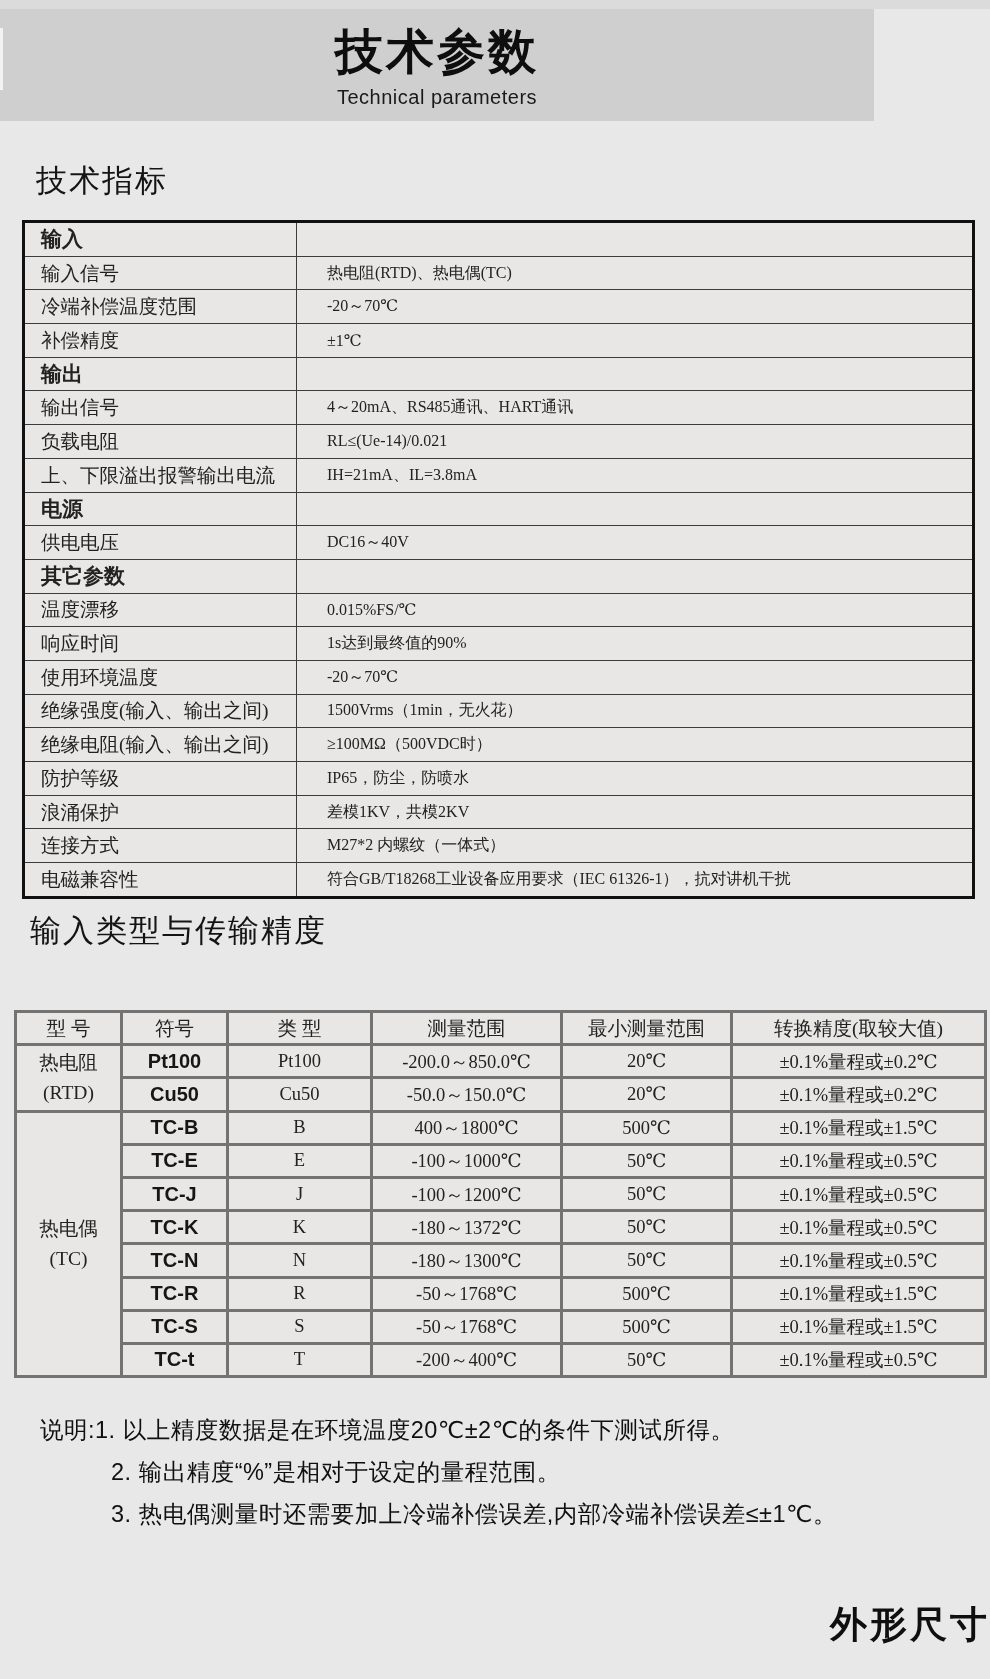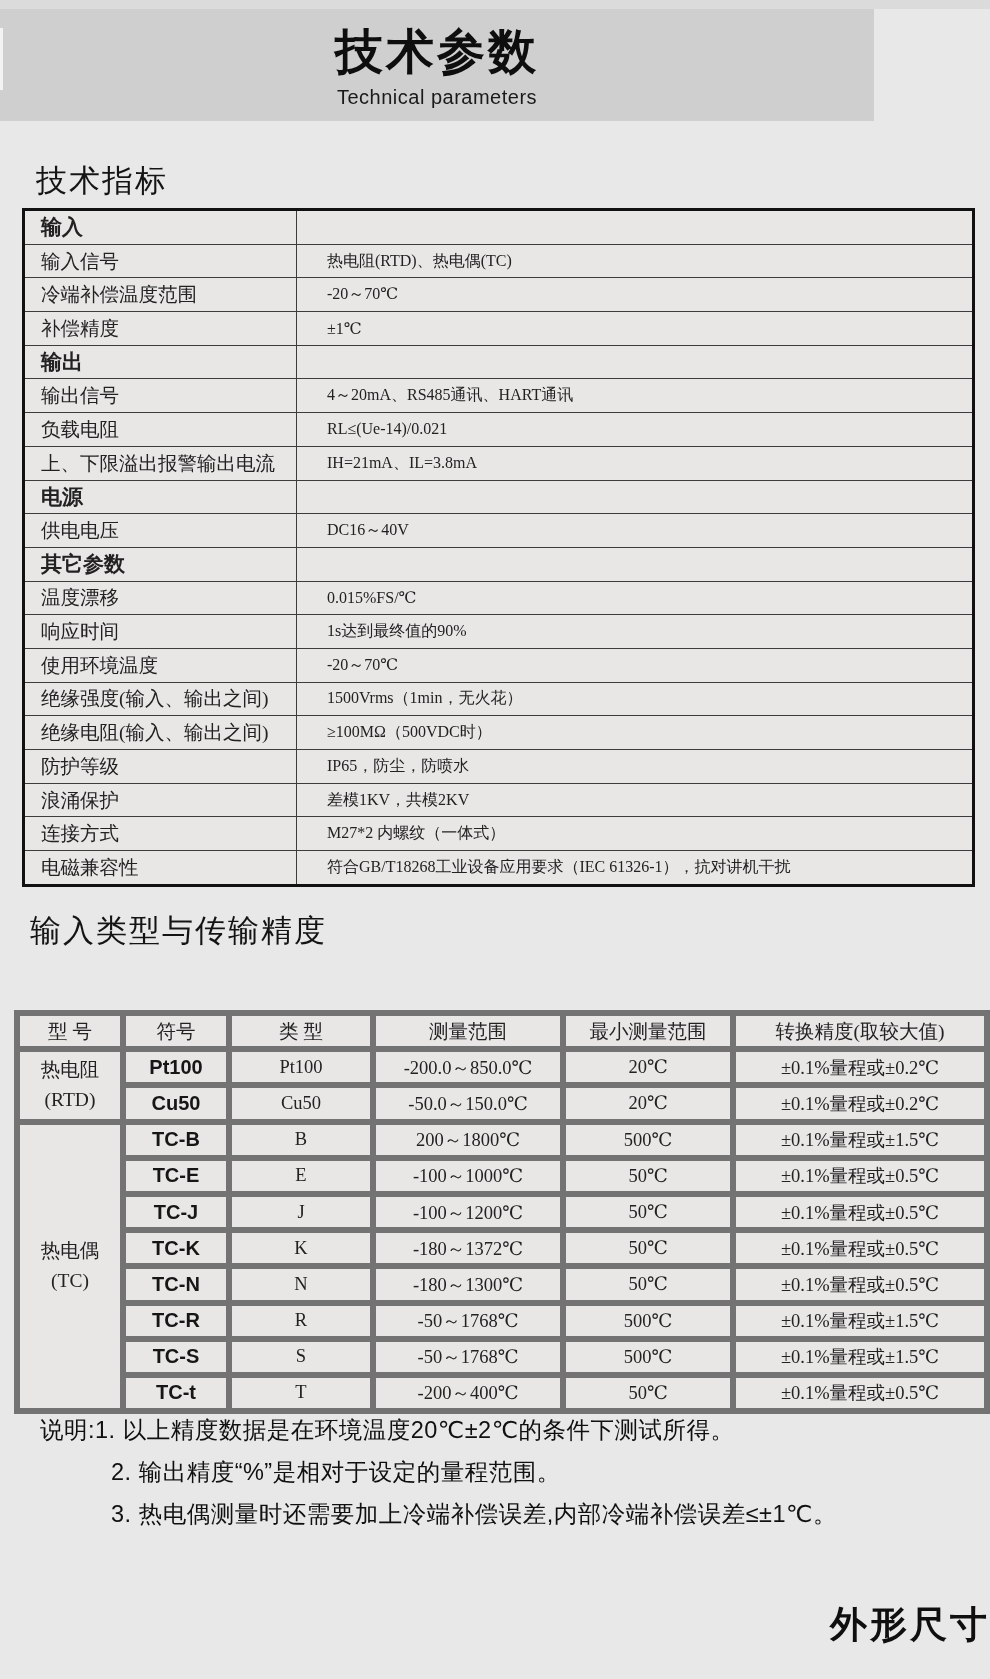--- a/index.html
+++ b/index.html
@@ -13,21 +13,21 @@
   .header-bar{position:absolute;left:0;top:9px;width:874px;height:112px;background:#d0cfcf;text-align:center;}
   .left-notch{position:absolute;left:0;top:28px;width:3px;height:62px;background:#f4f3f3;}
   .header-title{padding-top:11px;font-size:48px;font-weight:700;letter-spacing:3px;color:#0e0e0e;}
   .header-subtitle{margin-top:2px;font-size:20px;letter-spacing:0.5px;color:#1a1a1a;}
   .section-heading{position:absolute;font-size:31px;font-weight:500;letter-spacing:2px;color:#141414;}
   #heading-tech{left:36px;top:160px;}
   #heading-input{left:30px;top:910px;}
 
   
   .spec-table{
-    position:absolute;left:22px;top:208px;width:953px;
+    position:absolute;left:22px;top:220px;width:953px;
     border-collapse:collapse;table-layout:fixed;
     font-family:"Liberation Serif","DejaVu Serif",serif;
     font-size:19.5px;color:#222;
   }
   .spec-table td{
     border:1px solid #3c3c3c;height:32.7px;
     padding:0 4px 0 16px;background:#e8e7e6;overflow:hidden;white-space:nowrap;
   }
   .spec-table{border:3px solid #111;}
   .spec-table td.value{padding-left:30px;font-size:16px;}
@@ -35,21 +35,21 @@
 
   
   .acc-table{
     position:absolute;left:14px;top:1010px;width:970px;
     border-collapse:collapse;table-layout:fixed;
     font-family:"Liberation Serif","DejaVu Serif",serif;
     font-size:18.5px;color:#222;text-align:center;
   }
   .acc-table{border:2px solid #111;}
   .acc-table td,.acc-table th{
-    border:6px solid #737373;height:30.2px;padding:0 2px;
+    border:3px solid #737373;height:30.2px;padding:0 2px;
     background:#e8e7e6;font-weight:400;overflow:hidden;white-space:nowrap;
   }
   .acc-table th{font-size:19.5px;}
   .acc-table td.symbol{
     font-family:"Liberation Sans","DejaVu Sans",sans-serif;
     font-weight:700;font-size:20px;color:#161616;
   }
   .acc-table td.model-group{line-height:30px;font-size:19.5px;margin-left:24px;}
 
   .notes{position:absolute;left:40px;top:1418px;font-size:23.5px;color:#101010;letter-spacing:0.5px;}
@@ -203,21 +203,21 @@
           <td>20℃</td>
           <td>±0.1%量程或±0.2℃</td>
         </tr>
         <tr>
           <td class="model-group" rowspan="8">
             <div>热电偶</div>
             <div>(TC)</div>
           </td>
           <td class="symbol">TC-B</td>
           <td>B</td>
-          <td>200～1800℃</td>
+          <td>400～1800℃</td>
           <td>500℃</td>
           <td>±0.1%量程或±1.5℃</td>
         </tr>
         <tr>
           <td class="symbol">TC-E</td>
           <td>E</td>
           <td>-100～1000℃</td>
           <td>50℃</td>
           <td>±0.1%量程或±0.5℃</td>
         </tr>

